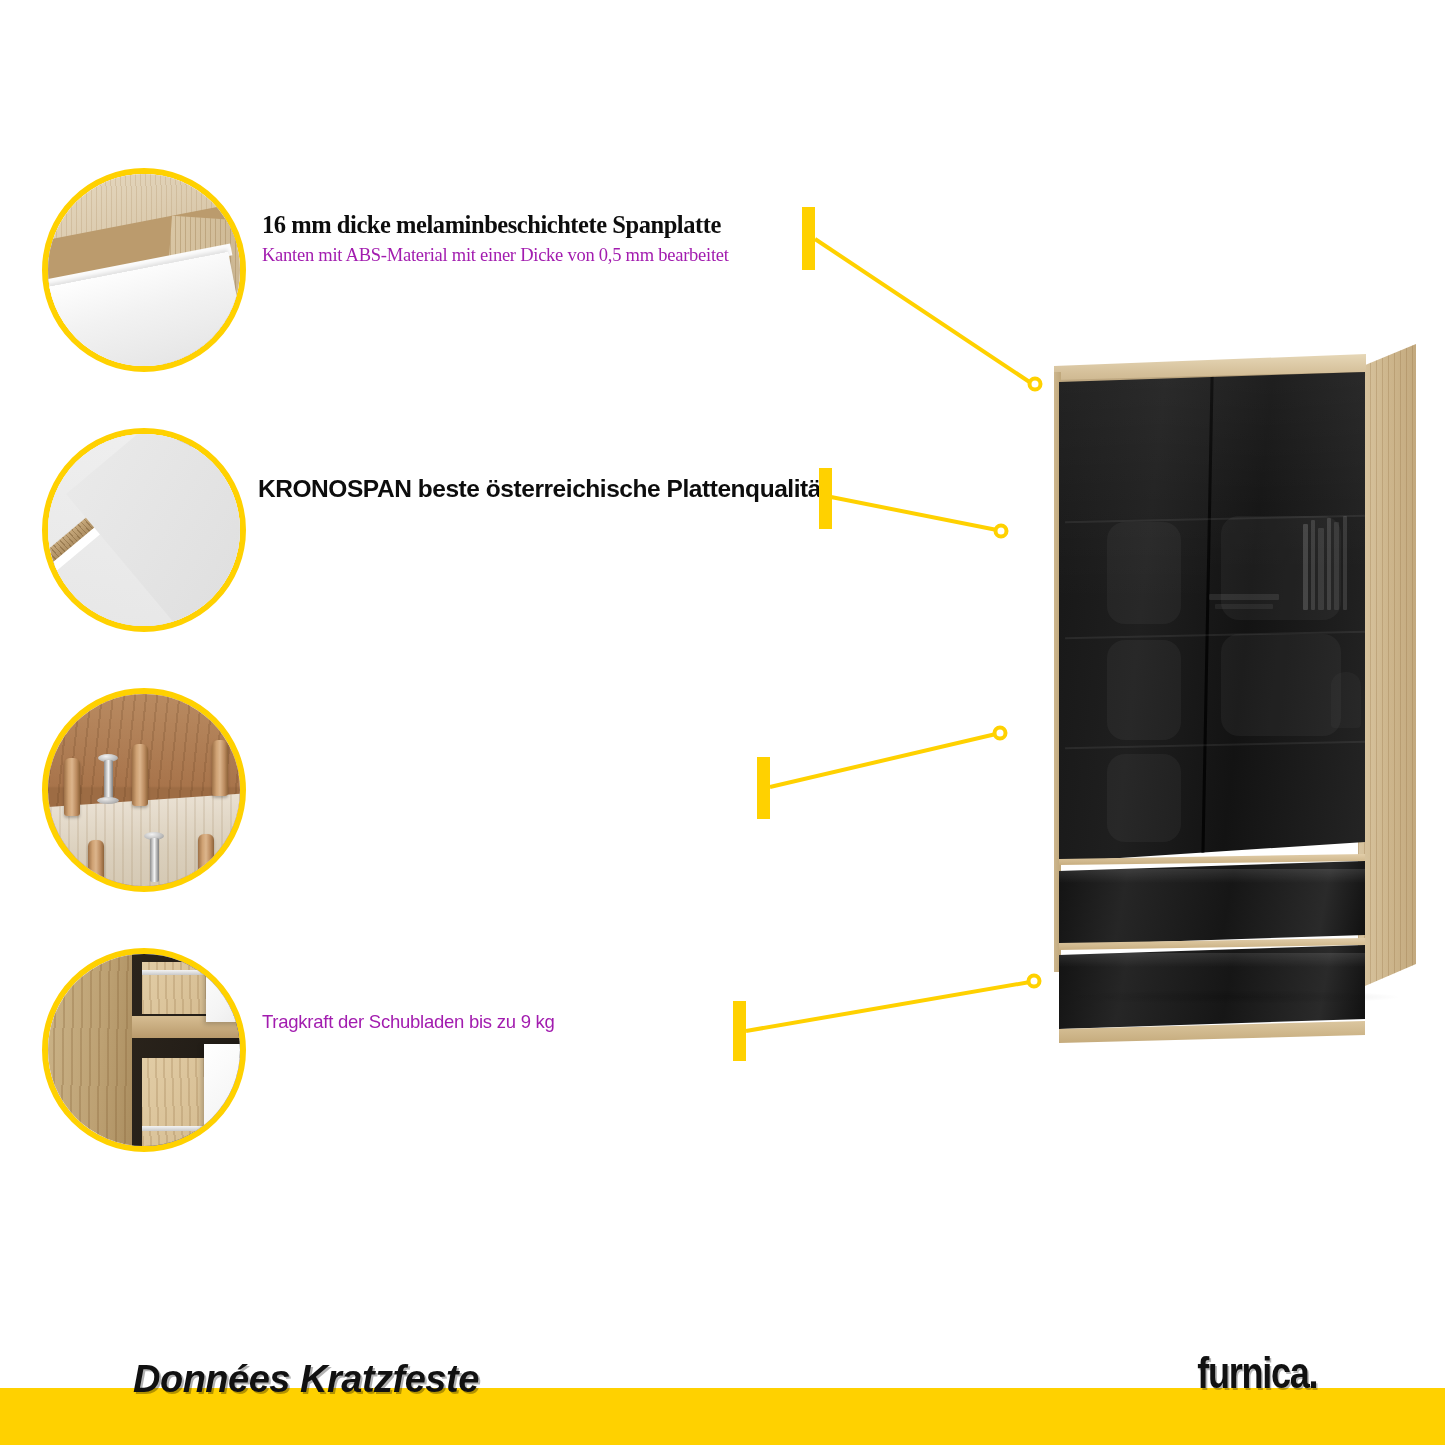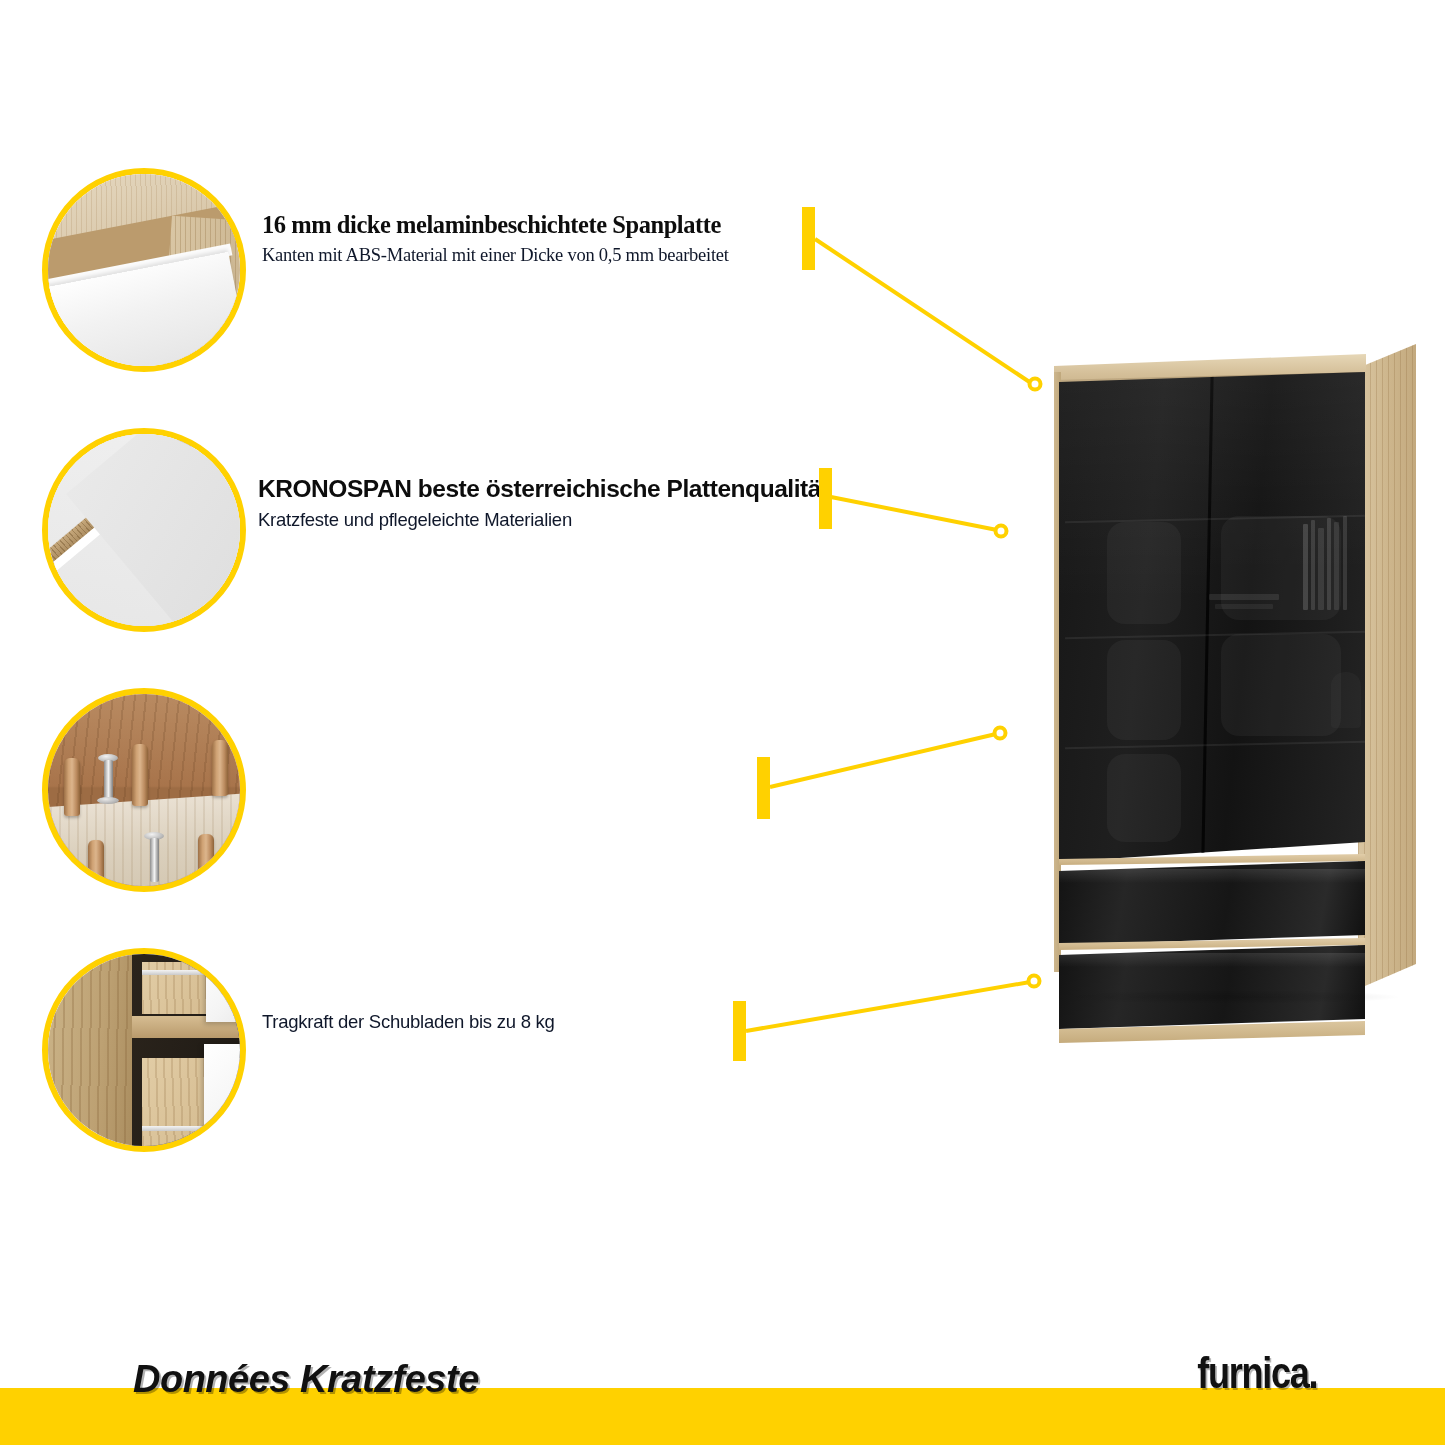--- a/index.html
+++ b/index.html
@@ -242,21 +242,21 @@
     font-size: 24.5px;
     line-height: 30px;
     color: #0d0d0d;
     letter-spacing: -0.45px;
     white-space: nowrap;
   }
   .fsub {
     margin: 4px 0 0 0;
     font-size: 18.5px;
     line-height: 23px;
-    color: #0f172a;
+    color: #a21caf;
     letter-spacing: -0.25px;
     white-space: nowrap;
   }
 
   
   .connector {
     position: absolute;
     left: 0; top: 0;
     width: 1445px; height: 1445px;
     pointer-events: none;
@@ -436,21 +436,20 @@
       <div class="art">
         <div class="t2-bg"></div>
         <div class="t2-panelA"></div>
         <div class="t2-strip"></div>
         <div class="t2-strip2"></div>
         <div class="t2-panelB"></div>
       </div>
     </div>
     <div class="ftext" style="top:46px;left:258px;">
       <p class="ftitle">KRONOSPAN beste österreichische Plattenqualität</p>
-      <p class="fsub">Kratzfeste und pflegeleichte Materialien</p>
     </div>
   </div>
 
   <div class="feature" style="top:688px;">
     <div class="thumb">
       <div class="art">
         <div class="t3-bg"></div>
         <div class="t3-grain"></div>
         <div class="t3-table"></div>
         <div class="t3-tablegrain"></div>
@@ -479,21 +478,21 @@
         <div class="t4-drawerbox" style="left:96px; top:10px; width:130px; height:52px;"></div>
         <div class="t4-rail" style="left:96px; top:18px; width:92px;"></div>
         <div class="t4-front" style="left:160px; top:-6px; width:66px; height:76px;"></div>
         <div class="t4-drawerbox" style="left:96px; top:106px; width:130px; height:92px;"></div>
         <div class="t4-rail" style="left:96px; top:174px; width:92px;"></div>
         <div class="t4-front" style="left:158px; top:92px; width:70px; height:116px;"></div>
         <div class="t4-side"></div>
       </div>
     </div>
     <div class="ftext" style="top:58px;left:262px;">
-      <p class="fsub">Tragkraft der Schubladen bis zu 8 kg</p>
+      <p class="fsub">Tragkraft der Schubladen bis zu 9 kg</p>
     </div>
   </div>
 
   <div class="tick" style="left:802px; top:207px; height:63px;"></div>
   <div class="tick" style="left:819px; top:468px; height:61px;"></div>
   <div class="tick" style="left:757px; top:757px; height:62px;"></div>
   <div class="tick" style="left:733px; top:1001px; height:60px;"></div>
 
   <svg class="connector" viewBox="0 0 1445 1445">
     <g stroke="#FFD100" stroke-width="4" fill="none">

